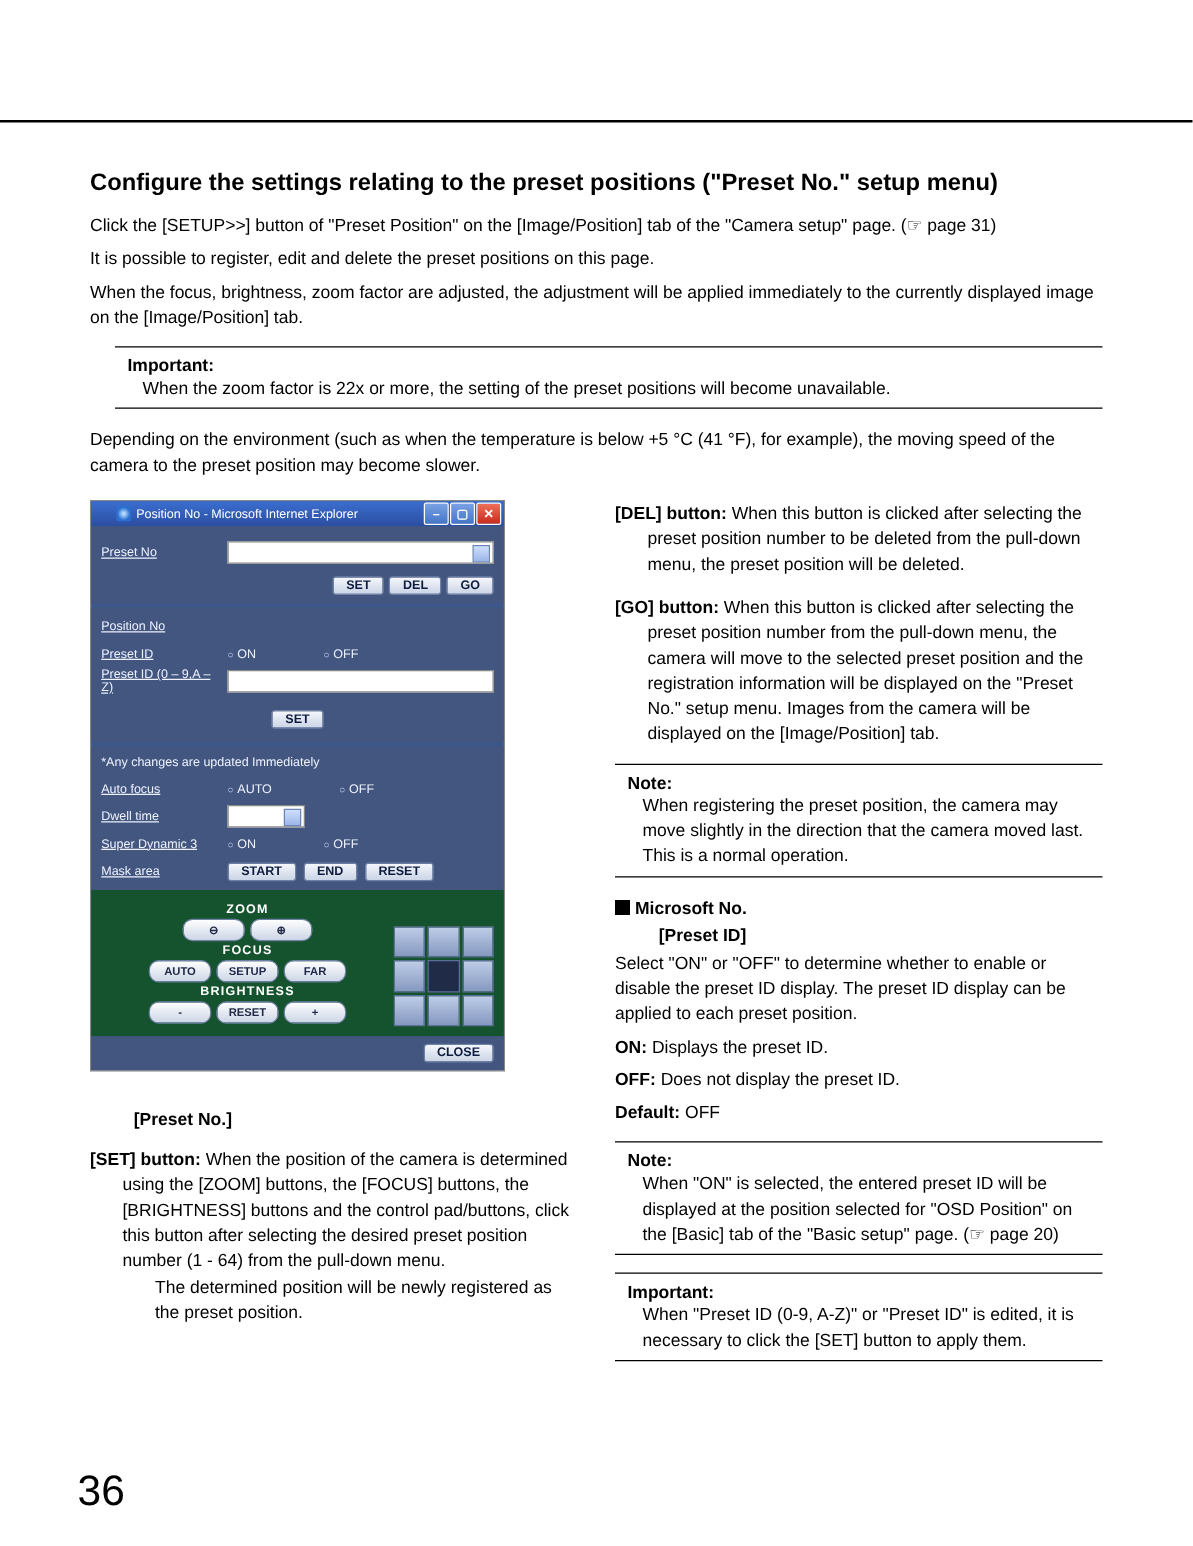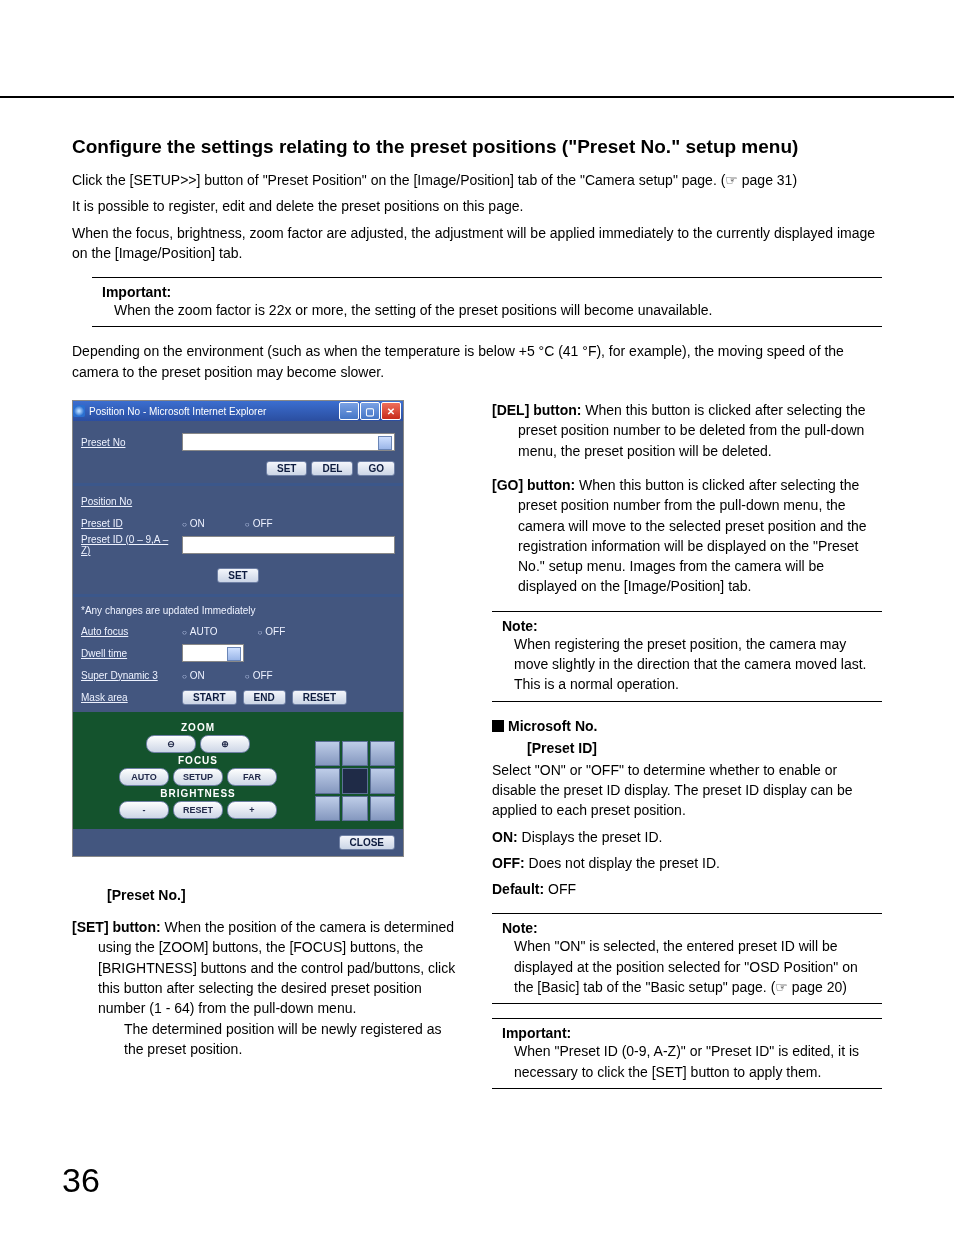--- a/index.html
+++ b/index.html
@@ -66,21 +66,21 @@
     background: #3b578b;
     color: #fff;
     margin-bottom: 30px;
   }
   .ie-titlebar {
     background: linear-gradient(#3b6ed0, #2b4ea0);
     color: #fff;
     height: 20px;
     display: flex;
     align-items: center;
-    padding: 0 2px 0 0;
+    padding: 0 2px 0 20px;
     font-size: 10px;
   }
   .ie-titlebar .ie-icon {
     width: 12px;
     height: 12px;
     background: radial-gradient(#b4d9ff 10%, #2a6fd0 60%);
     border-radius: 2px;
     margin-right: 4px;
   }
   .ie-titlebar .ie-title { flex: 1; }
@@ -141,21 +141,21 @@
     font-size: 10px;
     background: linear-gradient(#f4f6fb, #cbd5e6);
     color: #0e1c3f;
     border: 1px solid #6f80a5;
     border-radius: 3px;
     text-align: center;
     font-weight: bold;
   }
   .radio-pair {
     display: flex;
-    gap: 40px;
+    gap: 54px;
     color: #eef2ff;
     font-size: 10px;
   }
   .radio-pair span::before {
     content: "○";
     margin-right: 3px;
     color: #cad6f7;
     font-size: 8px;
   }
   .divider-note {
@@ -214,21 +214,21 @@
   }
   .desc-block { margin: 14px 0; line-height: 1.45; }
   .desc-block b { font-weight: bold; }
   .hang { padding-left: 26px; text-indent: -26px; }
   .hang .cont { padding-left: 26px; text-indent: 0; }
   .sect-head { font-weight: bold; margin: 16px 0 6px 0; }
   .sect-head .sq { display: inline-block; width: 12px; height: 12px; background: #000; vertical-align: -1px; margin-right: 4px; }
   .subhead { font-weight: bold; margin: 6px 0 4px 0; padding-left: 35px; }
   .page-num {
     position: absolute;
-    bottom: 37px;
+    bottom: 24px;
     left: 62px;
     font-size: 34px;
     font-weight: normal;
   }
 </style>
 </head>
 <body>
 
 <div class="page">
   <div class="rule-top"></div>

